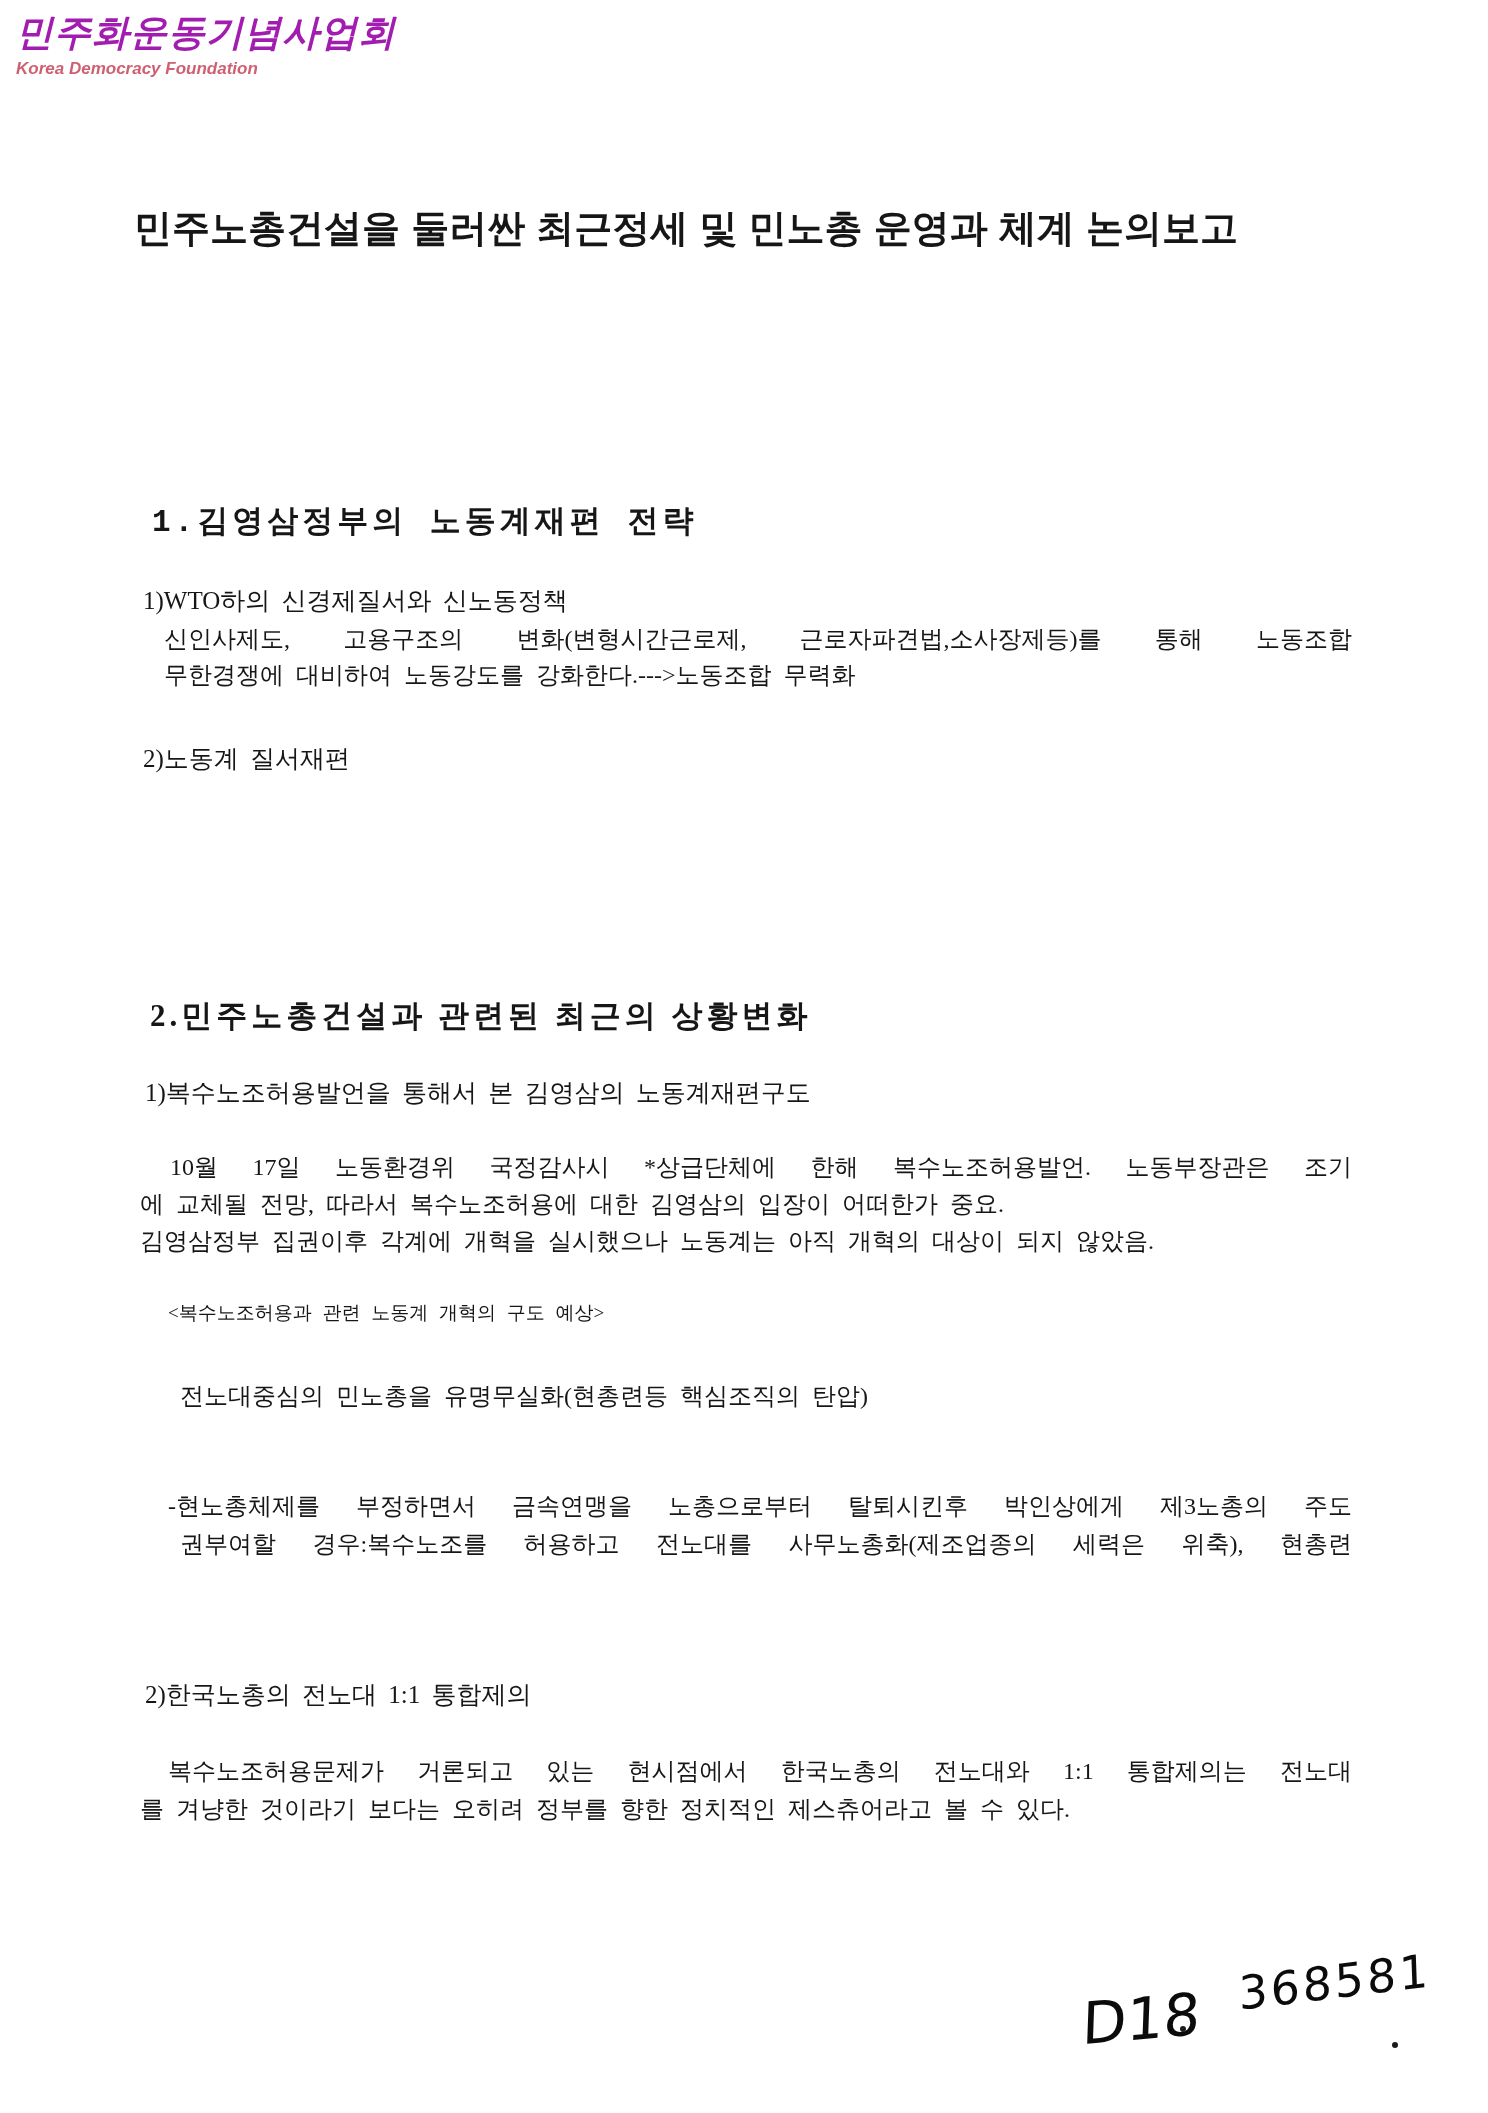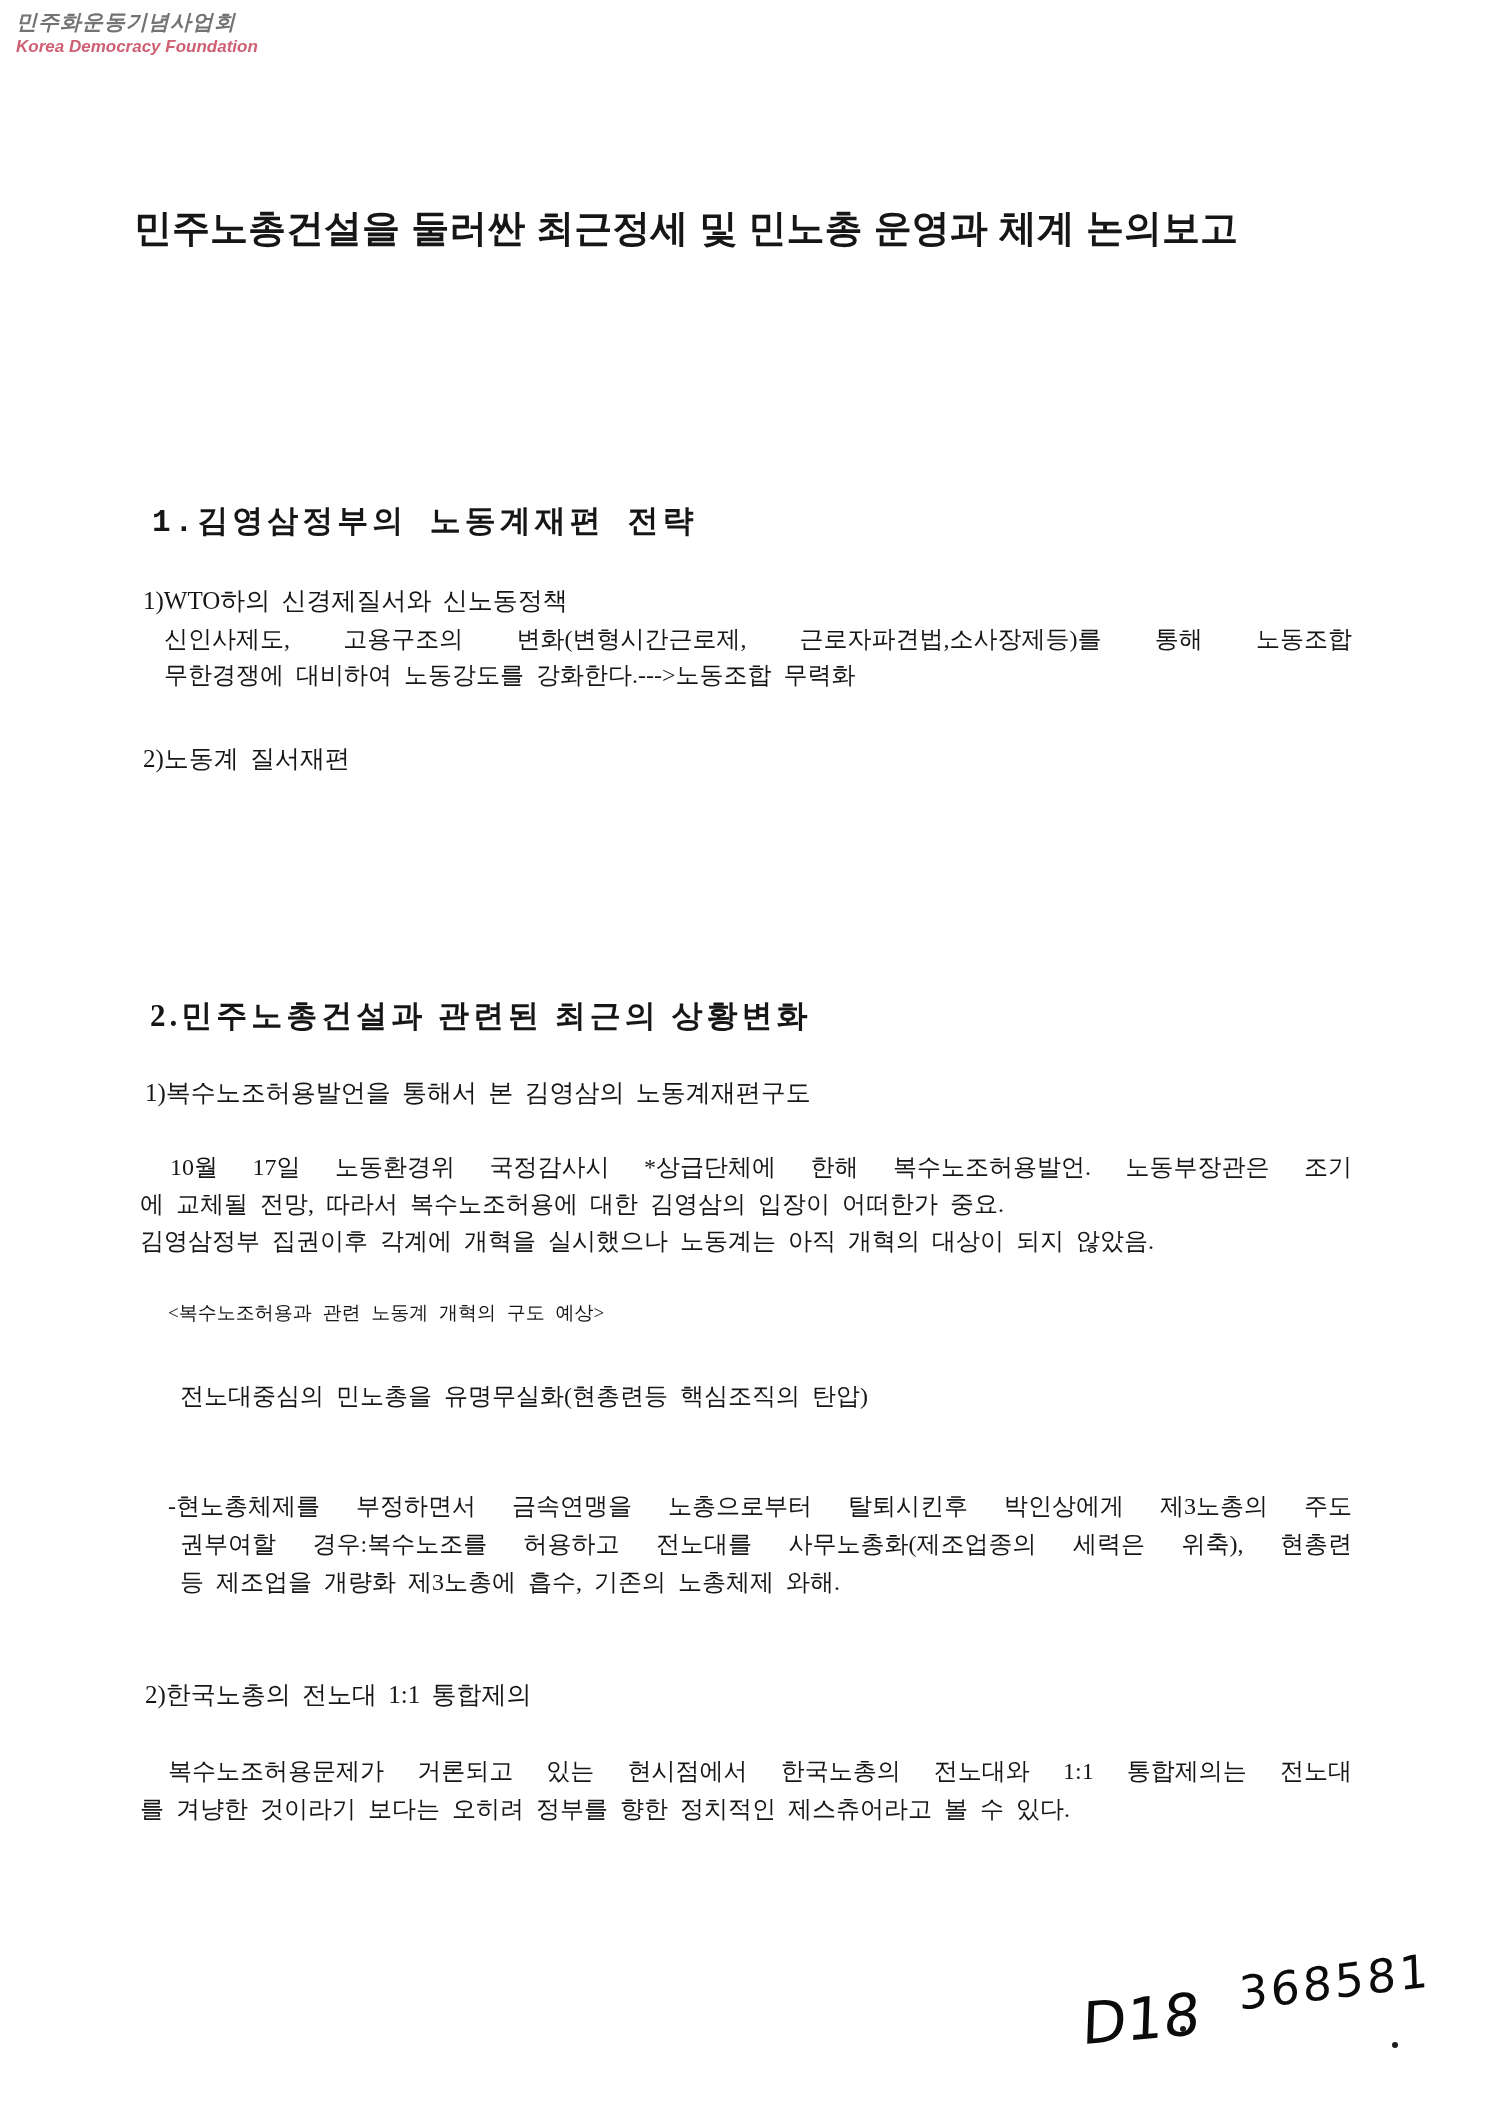--- a/index.html
+++ b/index.html
@@ -12,22 +12,22 @@
     font-family:"Liberation Serif","DejaVu Serif",serif;
     color:#161616;
   }
   .abs{position:absolute;}
   .line{white-space:nowrap;}
   .fill{text-align:justify;text-align-last:justify;-moz-text-align-last:justify;}
   
   .logo-kr{
     font-family:"DejaVu Serif","Liberation Serif",serif;
     font-weight:bold;font-style:italic;
-    font-size:21px;letter-spacing:1px;
-    color:#737373;
+    font-size:37px;letter-spacing:1px;
+    color:#a21caf;
   }
   .logo-en{
     font-family:"Liberation Sans","DejaVu Sans",sans-serif;
     font-weight:bold;font-style:italic;
     font-size:17px;letter-spacing:0px;
     color:#cf6073;
     margin-top:1px;
   }
   
   .doc-title{
@@ -94,21 +94,20 @@
 
   <div class="abs bracket-line" style="left:168px;top:1300px;">&lt;복수노조허용과 관련 노동계 개혁의 구도 예상&gt;</div>
 
   <div class="abs para lh38" style="left:168px;top:1377px;width:1184px;">
     <div class="line" style="padding-left:12px;">전노대중심의 민노총을 유명무실화(현총련등 핵심조직의 탄압)</div>
   </div>
 
   <div class="abs para lh38" style="left:168px;top:1487px;width:1184px;">
     <div class="line fill">-현노총체제를 부정하면서 금속연맹을 노총으로부터 탈퇴시킨후 박인상에게 제3노총의 주도</div>
     <div class="line fill" style="padding-left:12px;">권부여할 경우:복수노조를 허용하고 전노대를 사무노총화(제조업종의 세력은 위축), 현총련</div>
-    <div class="line" style="padding-left:12px;">등 제조업을 개량화 제3노총에 흡수, 기존의 노총체제 와해.</div>
   </div>
 
   <div class="abs item-label" style="left:145px;top:1678px;">2)한국노총의 전노대 1:1 통합제의</div>
 
   <div class="abs para lh38" style="left:140px;top:1752px;width:1212px;">
     <div class="line fill" style="padding-left:28px;">복수노조허용문제가 거론되고 있는 현시점에서 한국노총의 전노대와 1:1 통합제의는 전노대</div>
     <div class="line">를 겨냥한 것이라기 보다는 오히려 정부를 향한 정치적인 제스츄어라고 볼 수 있다.</div>
   </div>
 
   <div class="abs hw hw-code" style="left:1082px;top:1985px;">D18</div>

